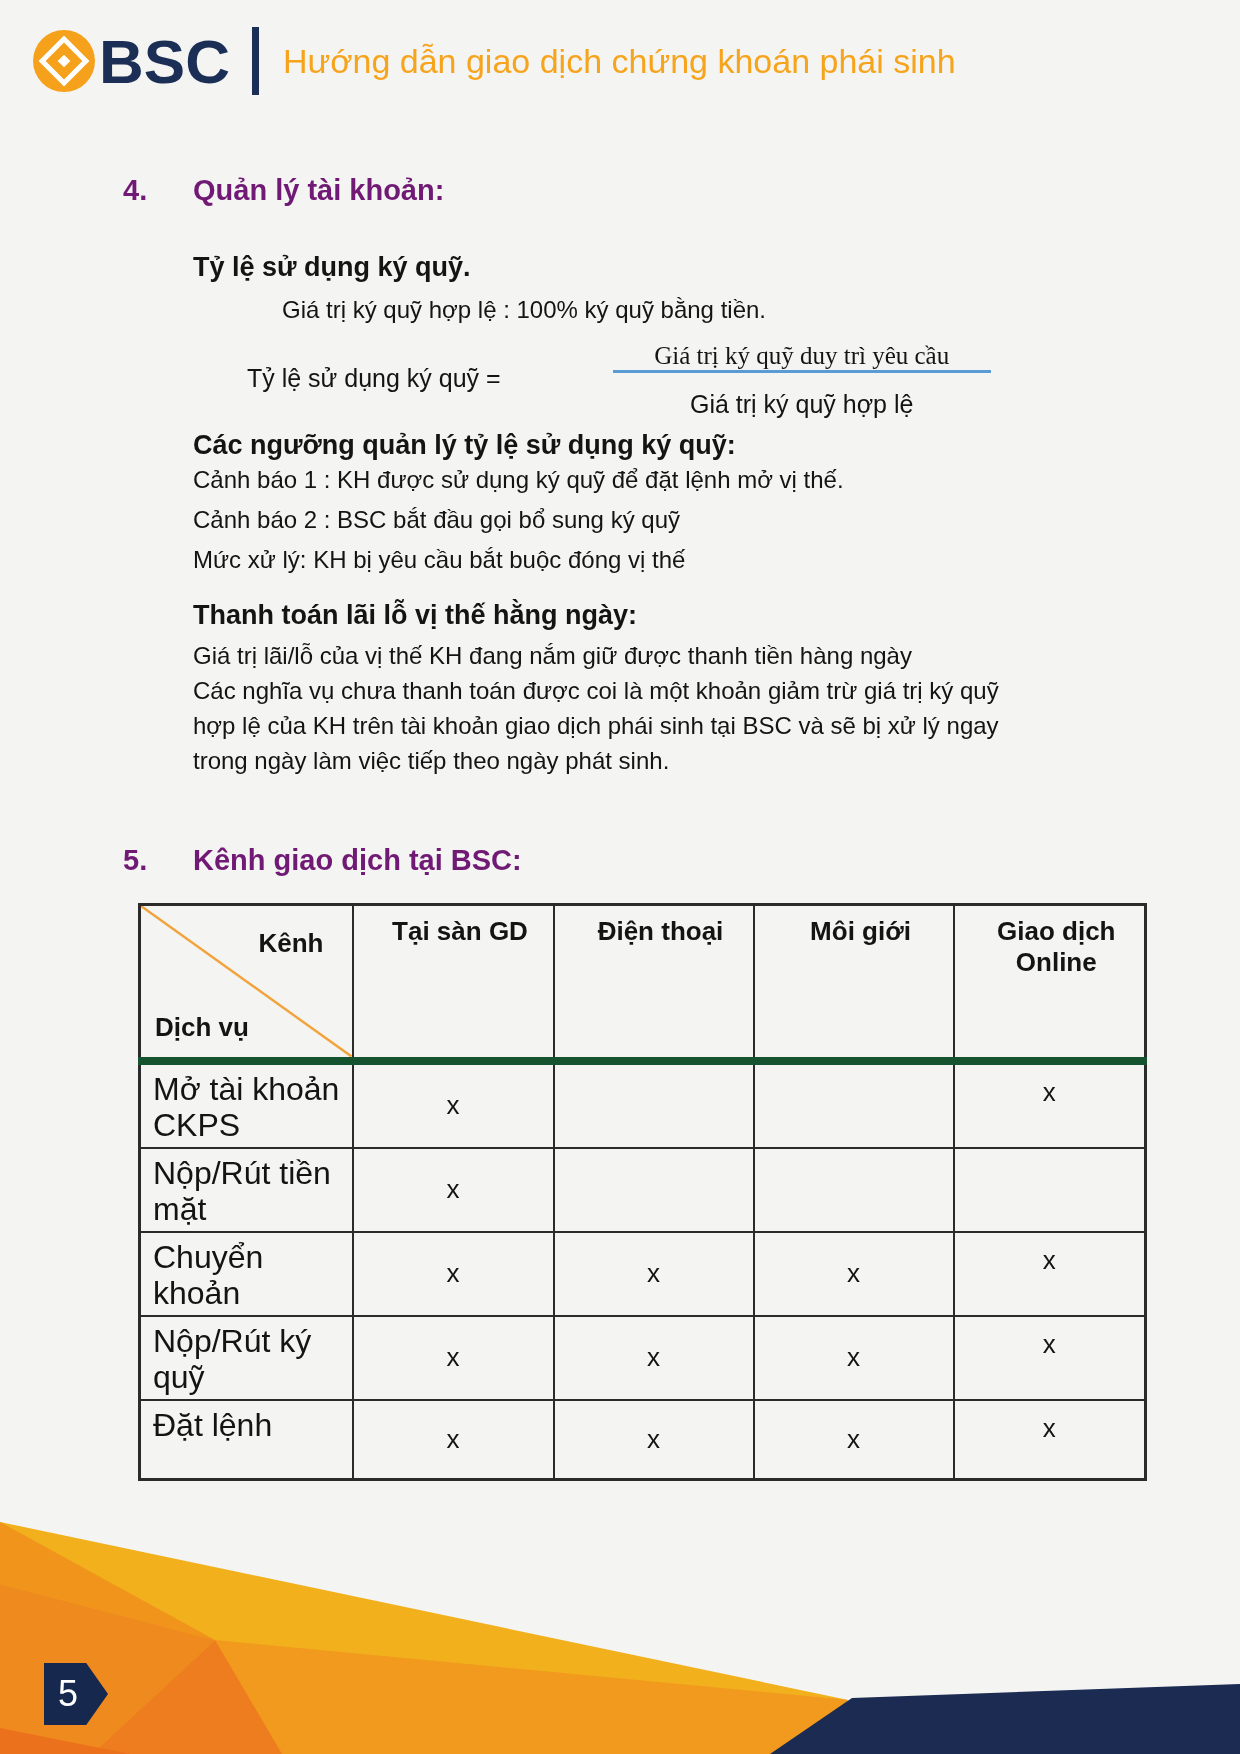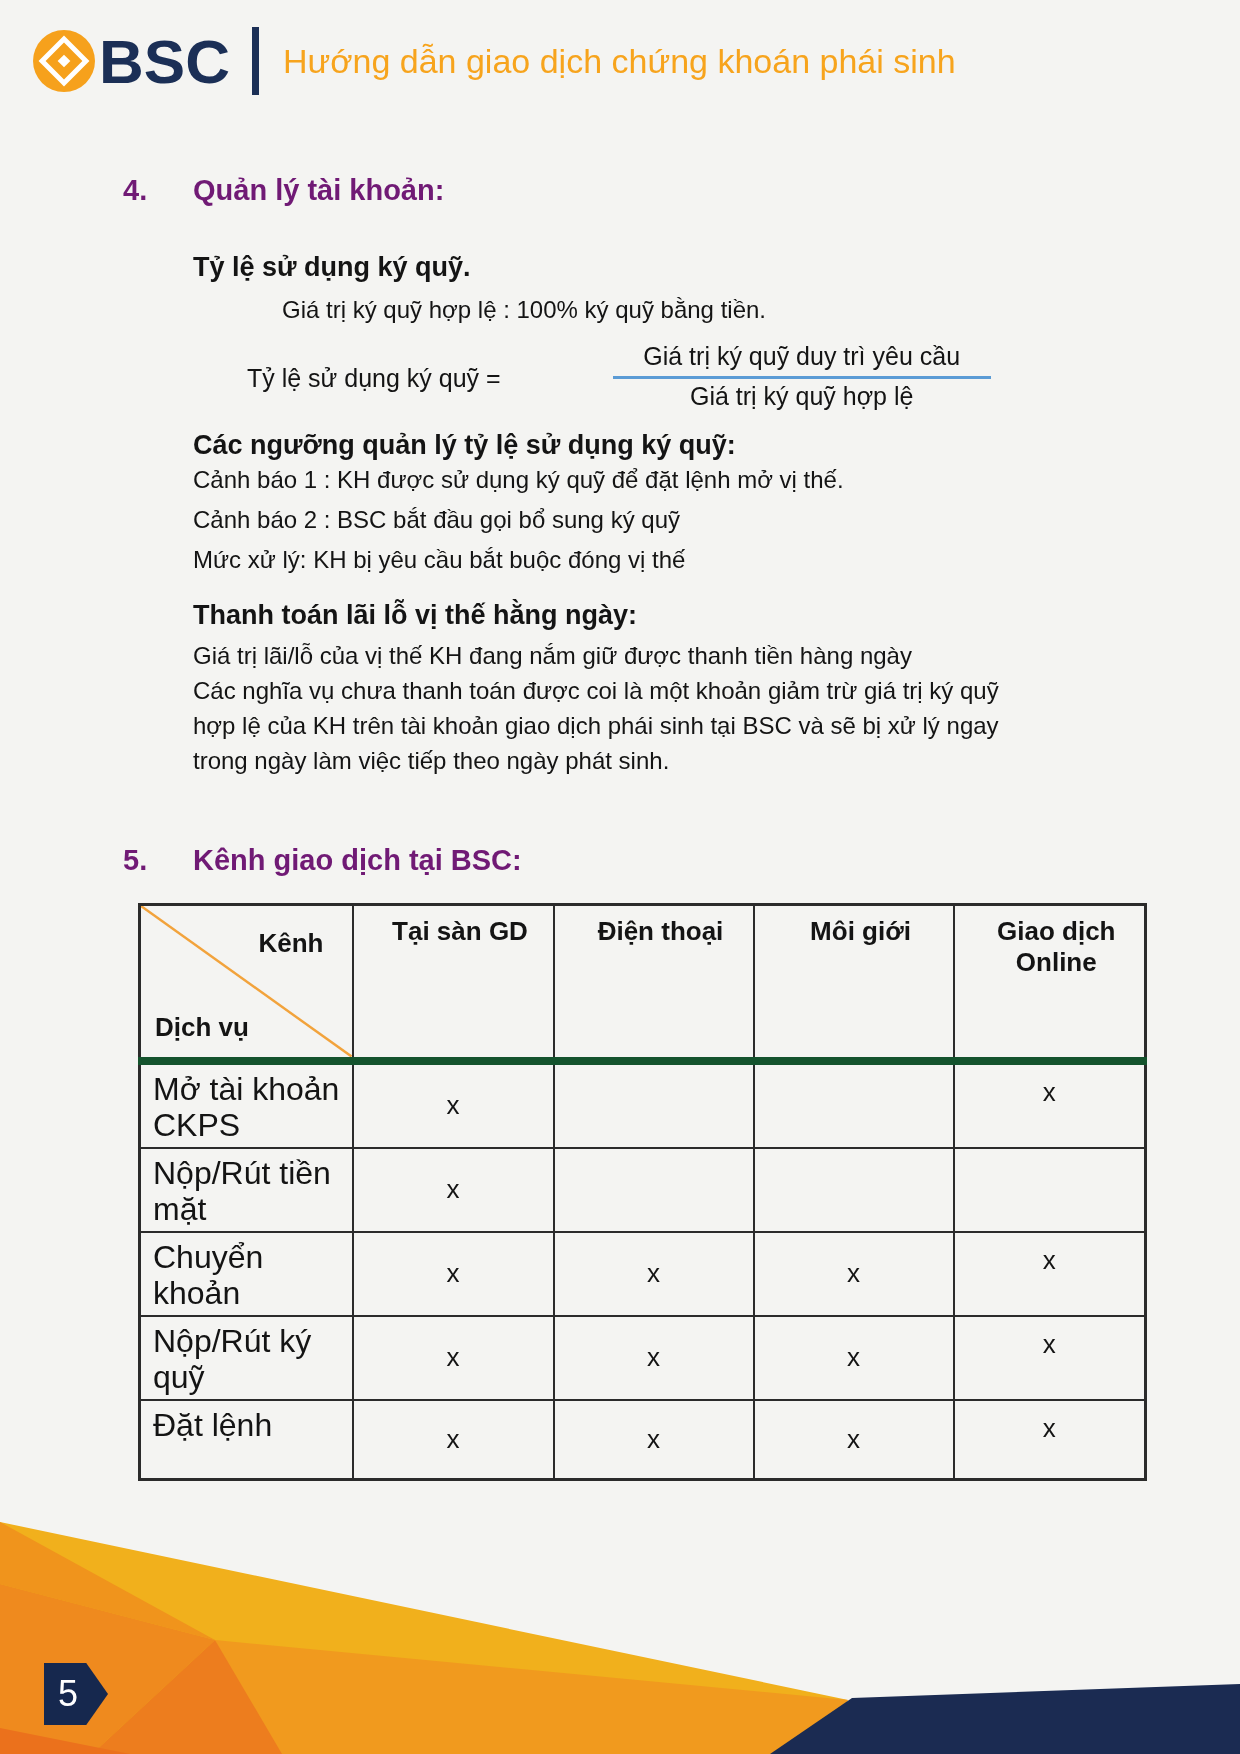--- a/index.html
+++ b/index.html
@@ -26,23 +26,23 @@
   .t-body{position:absolute;font-size:24px;white-space:nowrap;}
   .lines{position:absolute;left:193px;font-size:24px;}
   .lines div{white-space:nowrap;}
   .thresholds div{line-height:40px;}
   .settlement div{line-height:35px;}
 
   
   .formula{position:absolute;left:247px;top:342px;display:flex;font-size:25px;}
   .formula-lhs{margin-top:22px;white-space:nowrap;}
   .fraction{margin-left:112px;width:378px;text-align:center;}
-  .frac-num{white-space:nowrap;padding-bottom:5px;}
+  .frac-num{white-space:nowrap;font-family:Liberation Serif, serif;}
   .frac-bar{height:0;border-top:3px solid #5B9BD5;}
-  .frac-den{white-space:nowrap;padding-top:3px;}
+  .frac-den{white-space:nowrap;padding-top:17px;}
 
   
   .kt{position:absolute;left:138px;top:903px;border-collapse:collapse;table-layout:fixed;
       border:3px solid #2b2b2b;}
   .kt th,.kt td{border:2px solid #2b2b2b;}
   .kt thead tr{height:156px;}
   .kt thead th{border-bottom:8px solid #14532d;vertical-align:top;text-align:center;
                padding:10px 0 0 14px;font-size:26px;font-weight:bold;white-space:pre-line;}
   .kt tbody tr{height:80px;}
   td.label{vertical-align:top;padding:6px 0 4px 12px;font-size:32px;line-height:36px;white-space:pre-line;}

